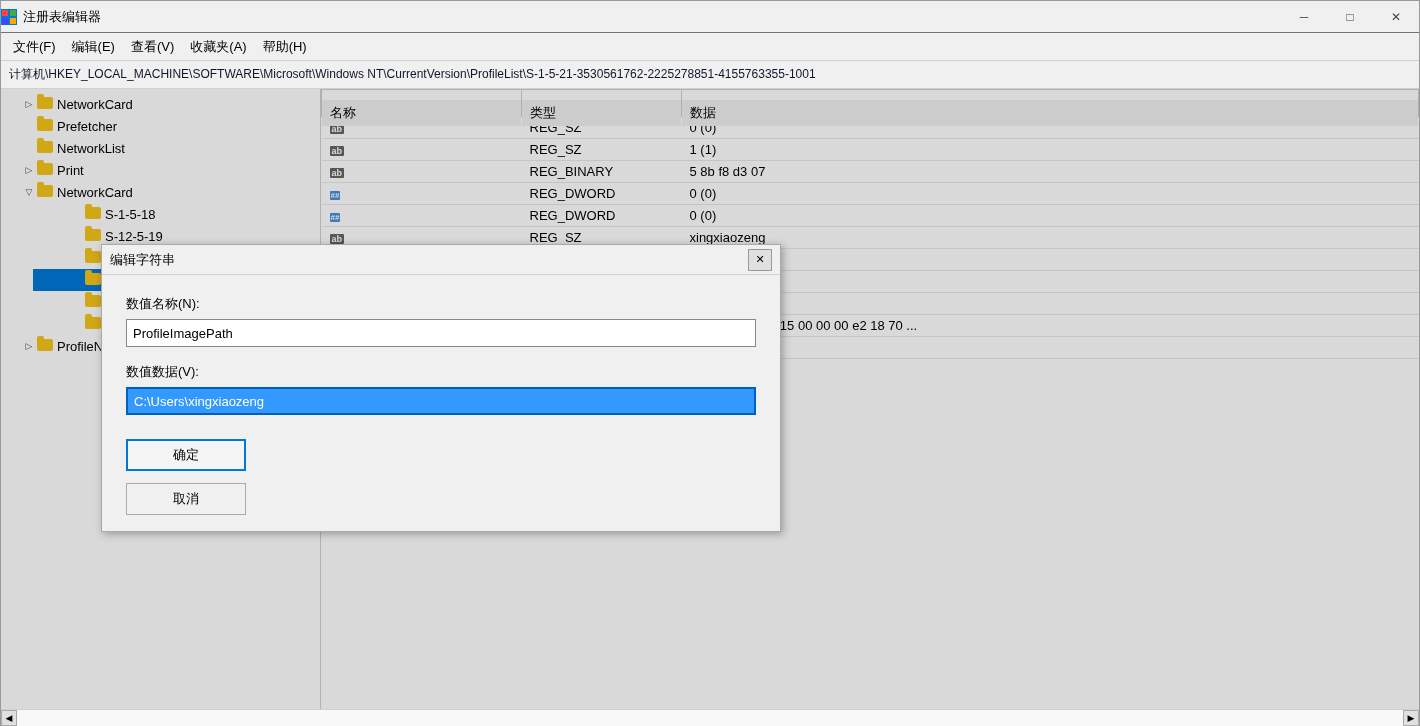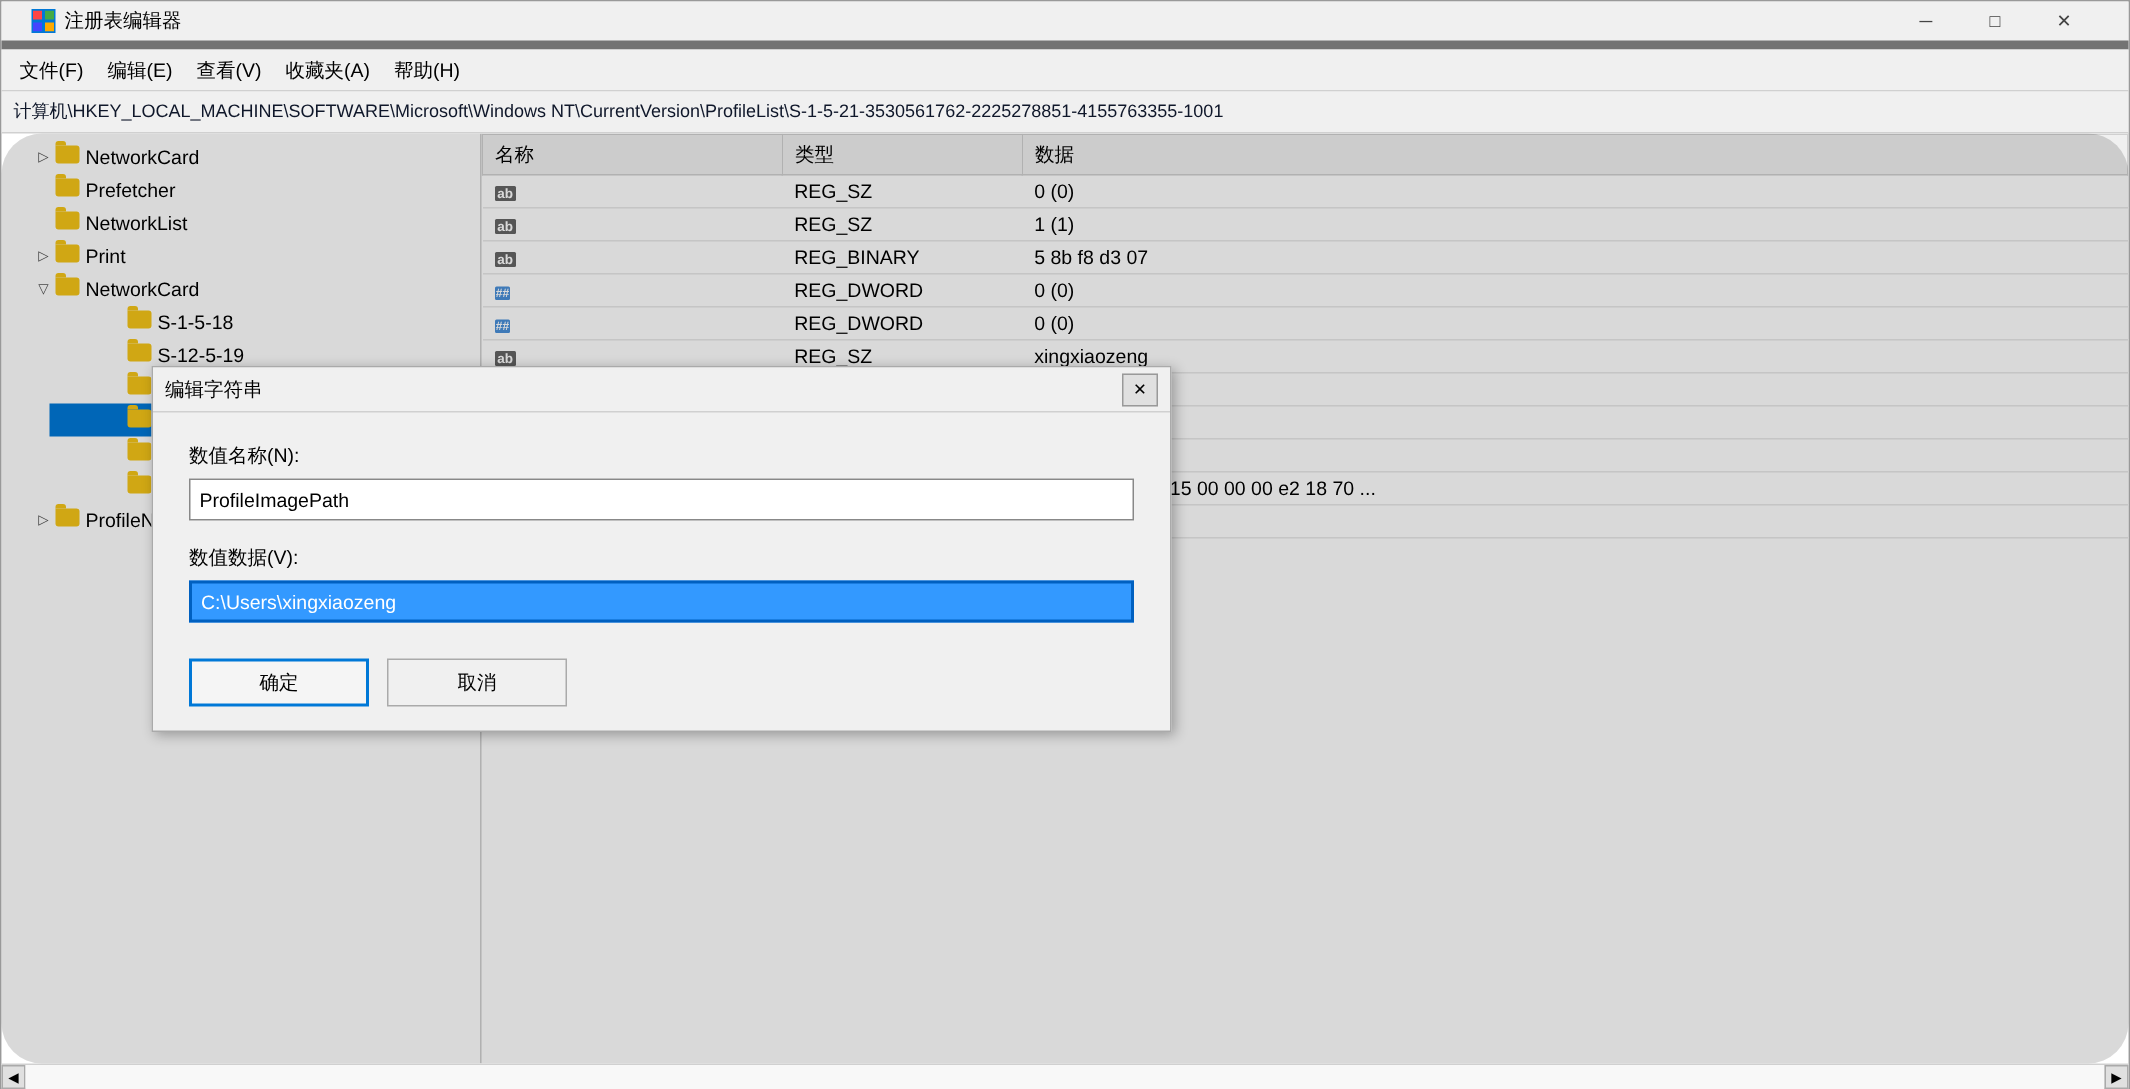--- a/index.html
+++ b/index.html
@@ -22,22 +22,22 @@
       flex-direction: column;
       border: 1px solid #999;
     }
 
     
     .title-bar {
       background: #f0f0f0;
       height: 32px;
       display: flex;
       align-items: center;
-      padding: 0 20px;
-      border-bottom: 6px solid #737373;
+      padding: 0 0;
+      border-bottom: 1px solid #737373;
       user-select: none;
     }
     .title-bar-icon {
       width: 16px;
       height: 16px;
       margin-right: 6px;
       background: #0078d7;
       display: flex;
       align-items: center;
       justify-content: center;
@@ -162,41 +162,40 @@
       border-collapse: collapse;
     }
     .registry-table th {
       background: #f0f0f0;
       border: 1px solid #d0d0d0;
       padding: 4px 8px;
       text-align: left;
       font-weight: normal;
       font-size: 13px;
       position: sticky;
-      top: 0;
+      top: 10px;
     }
     .registry-table td {
       border-bottom: 1px solid #e8e8e8;
       padding: 3px 8px;
       font-size: 13px;
       height: 22px;
     }
 
     
     .dialog-overlay {
       position: absolute;
       top: 0; left: 0; right: 0; bottom: 0;
       background: rgba(0,0,0,0.15);
       display: flex;
       align-items: flex-start;
       justify-content: flex-start;
       padding-top: 155px;
       padding-left: 100px;
       z-index: 100;
-      border-radius: 27px;
     }
 
     
     .dialog {
       width: 680px;
       background: #f0f0f0;
       border: 1px solid #aaa;
       box-shadow: 2px 2px 8px rgba(0,0,0,0.3);
     }
     .dialog-title-bar {
@@ -242,23 +241,24 @@
       outline: none;
       margin-bottom: 16px;
     }
     .dialog-input.selected-text {
       background: #3399ff;
       color: #fff;
       border: 2px solid #0060c0;
     }
     .dialog-buttons {
       display: flex;
-      justify-content: flex-start;
+      justify-content: flex-end;
       gap: 12px;
       margin-top: 8px;
+      flex-direction: column;
     }
     .dialog-btn {
       width: 120px;
       height: 32px;
       border: 1px solid #aaa;
       background: #f0f0f0;
       cursor: pointer;
       font-size: 13px;
       font-family: inherit;
     }

